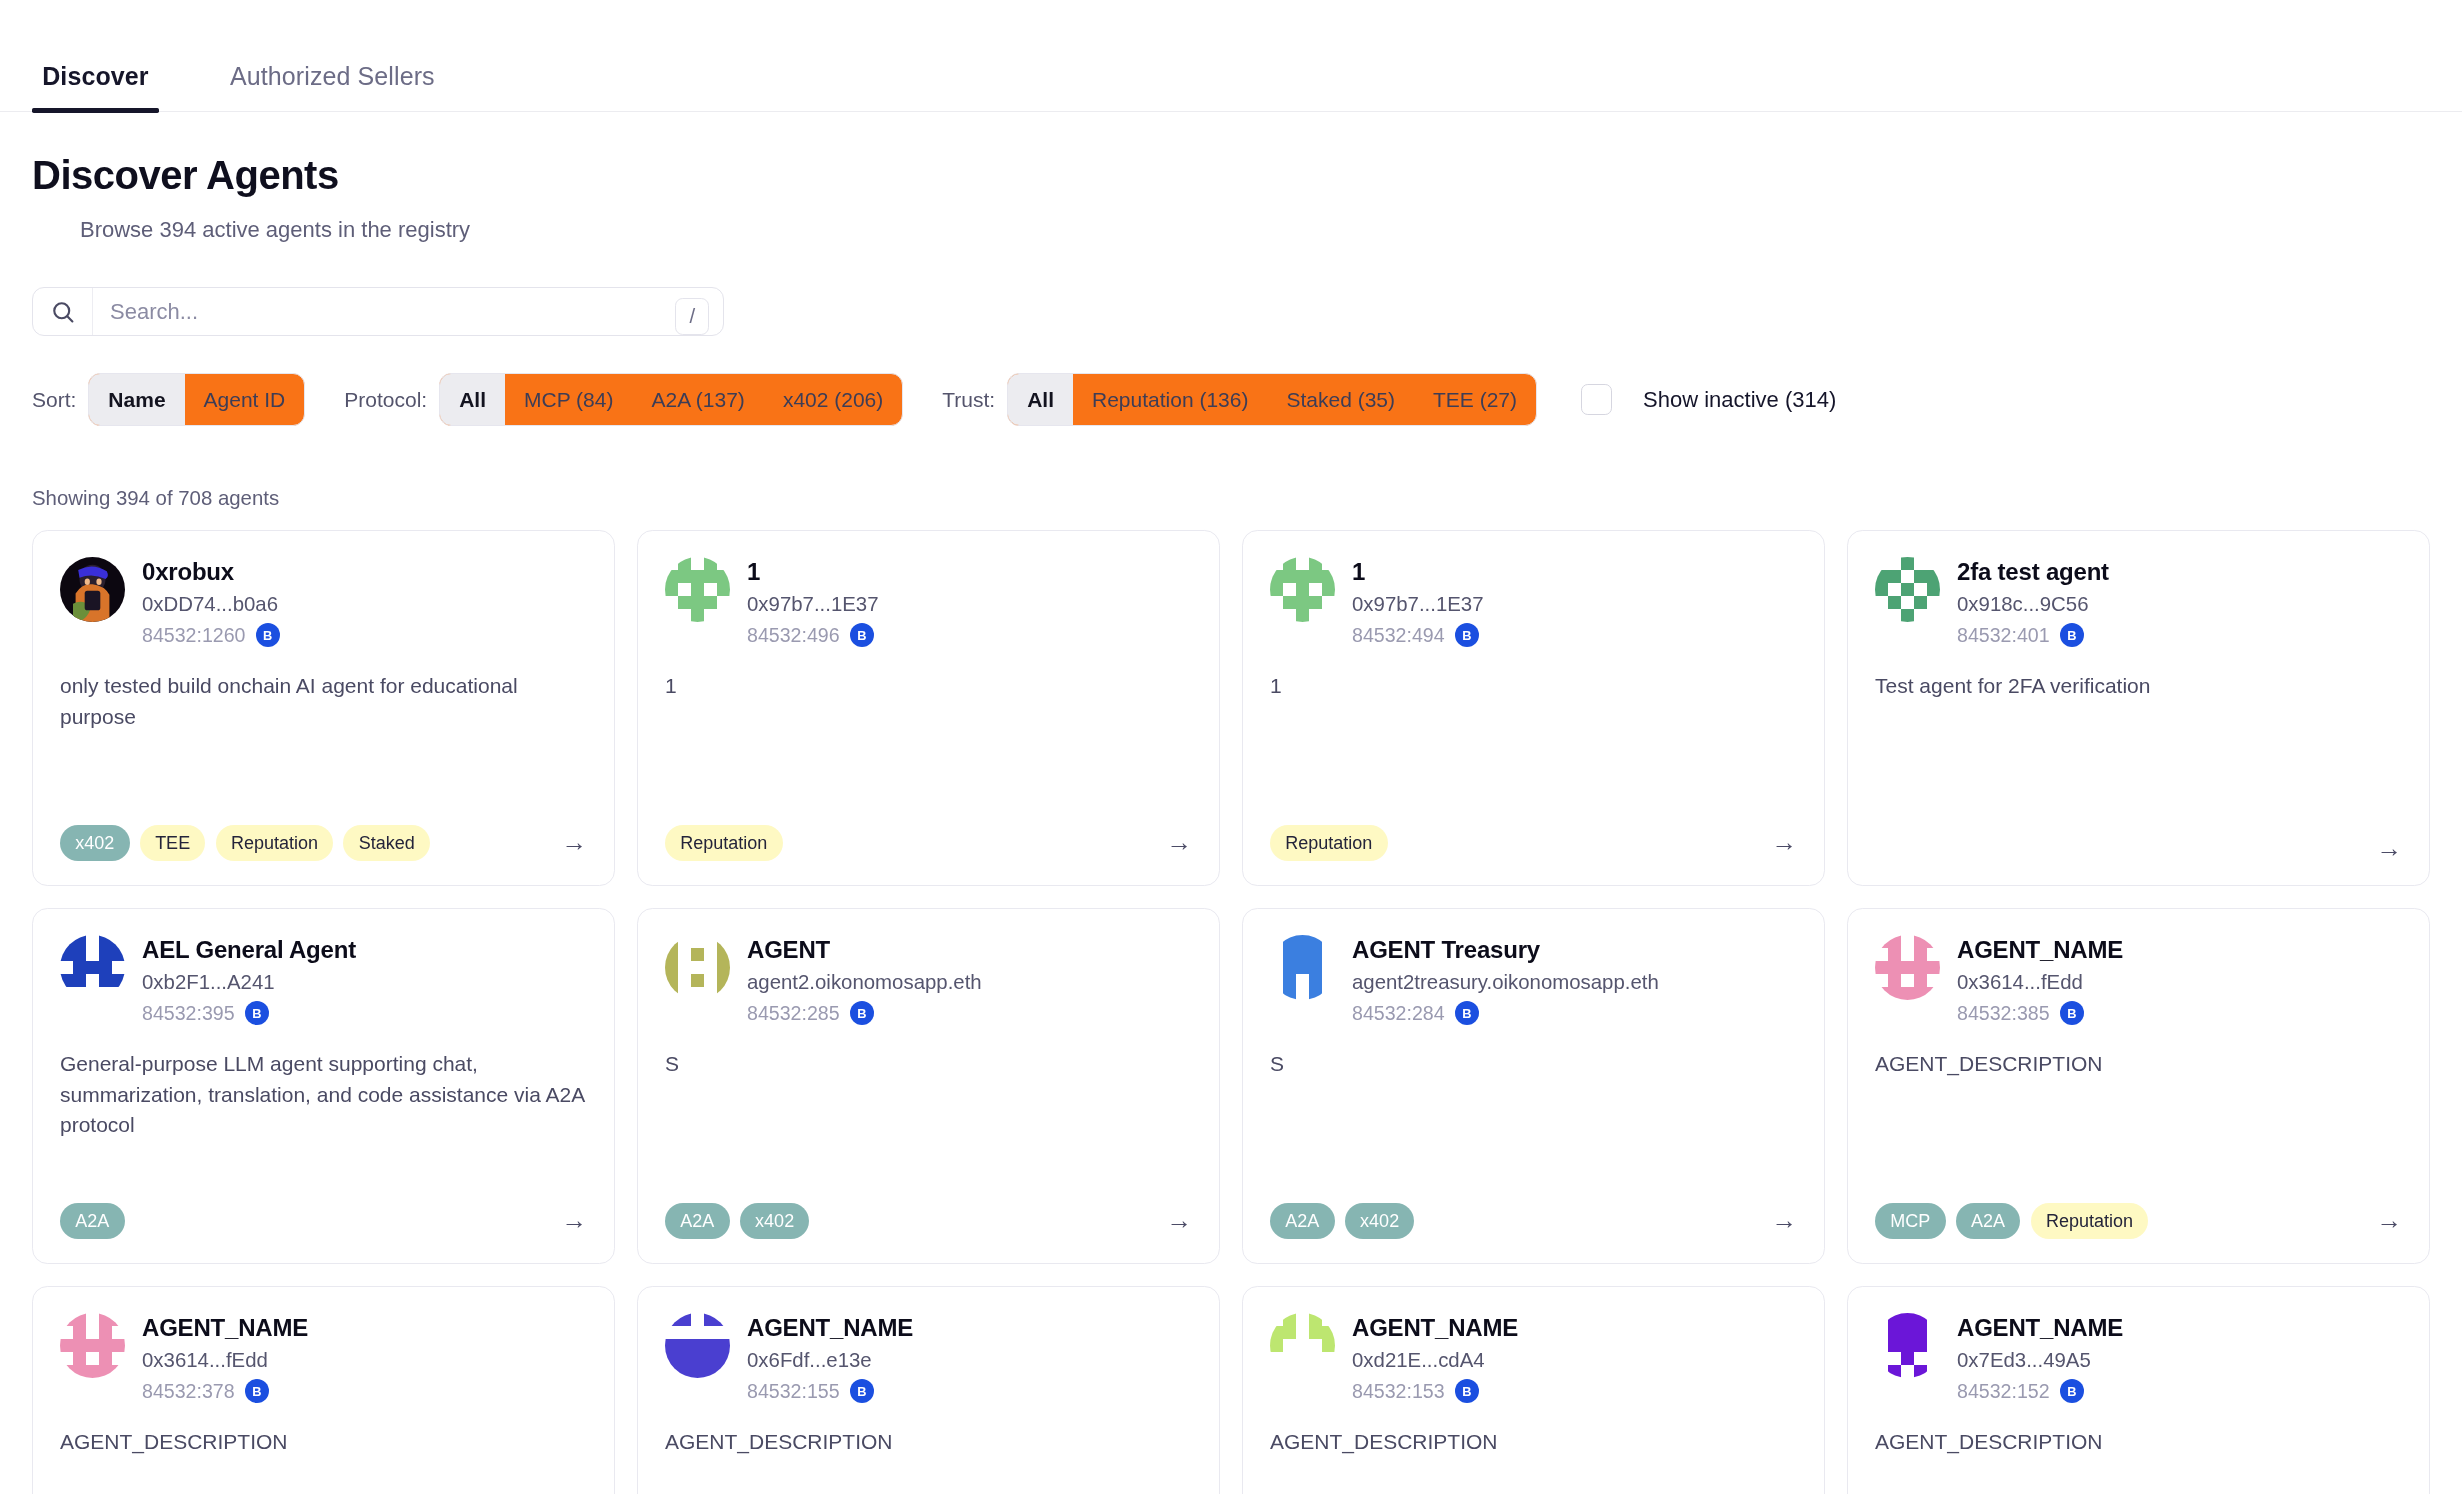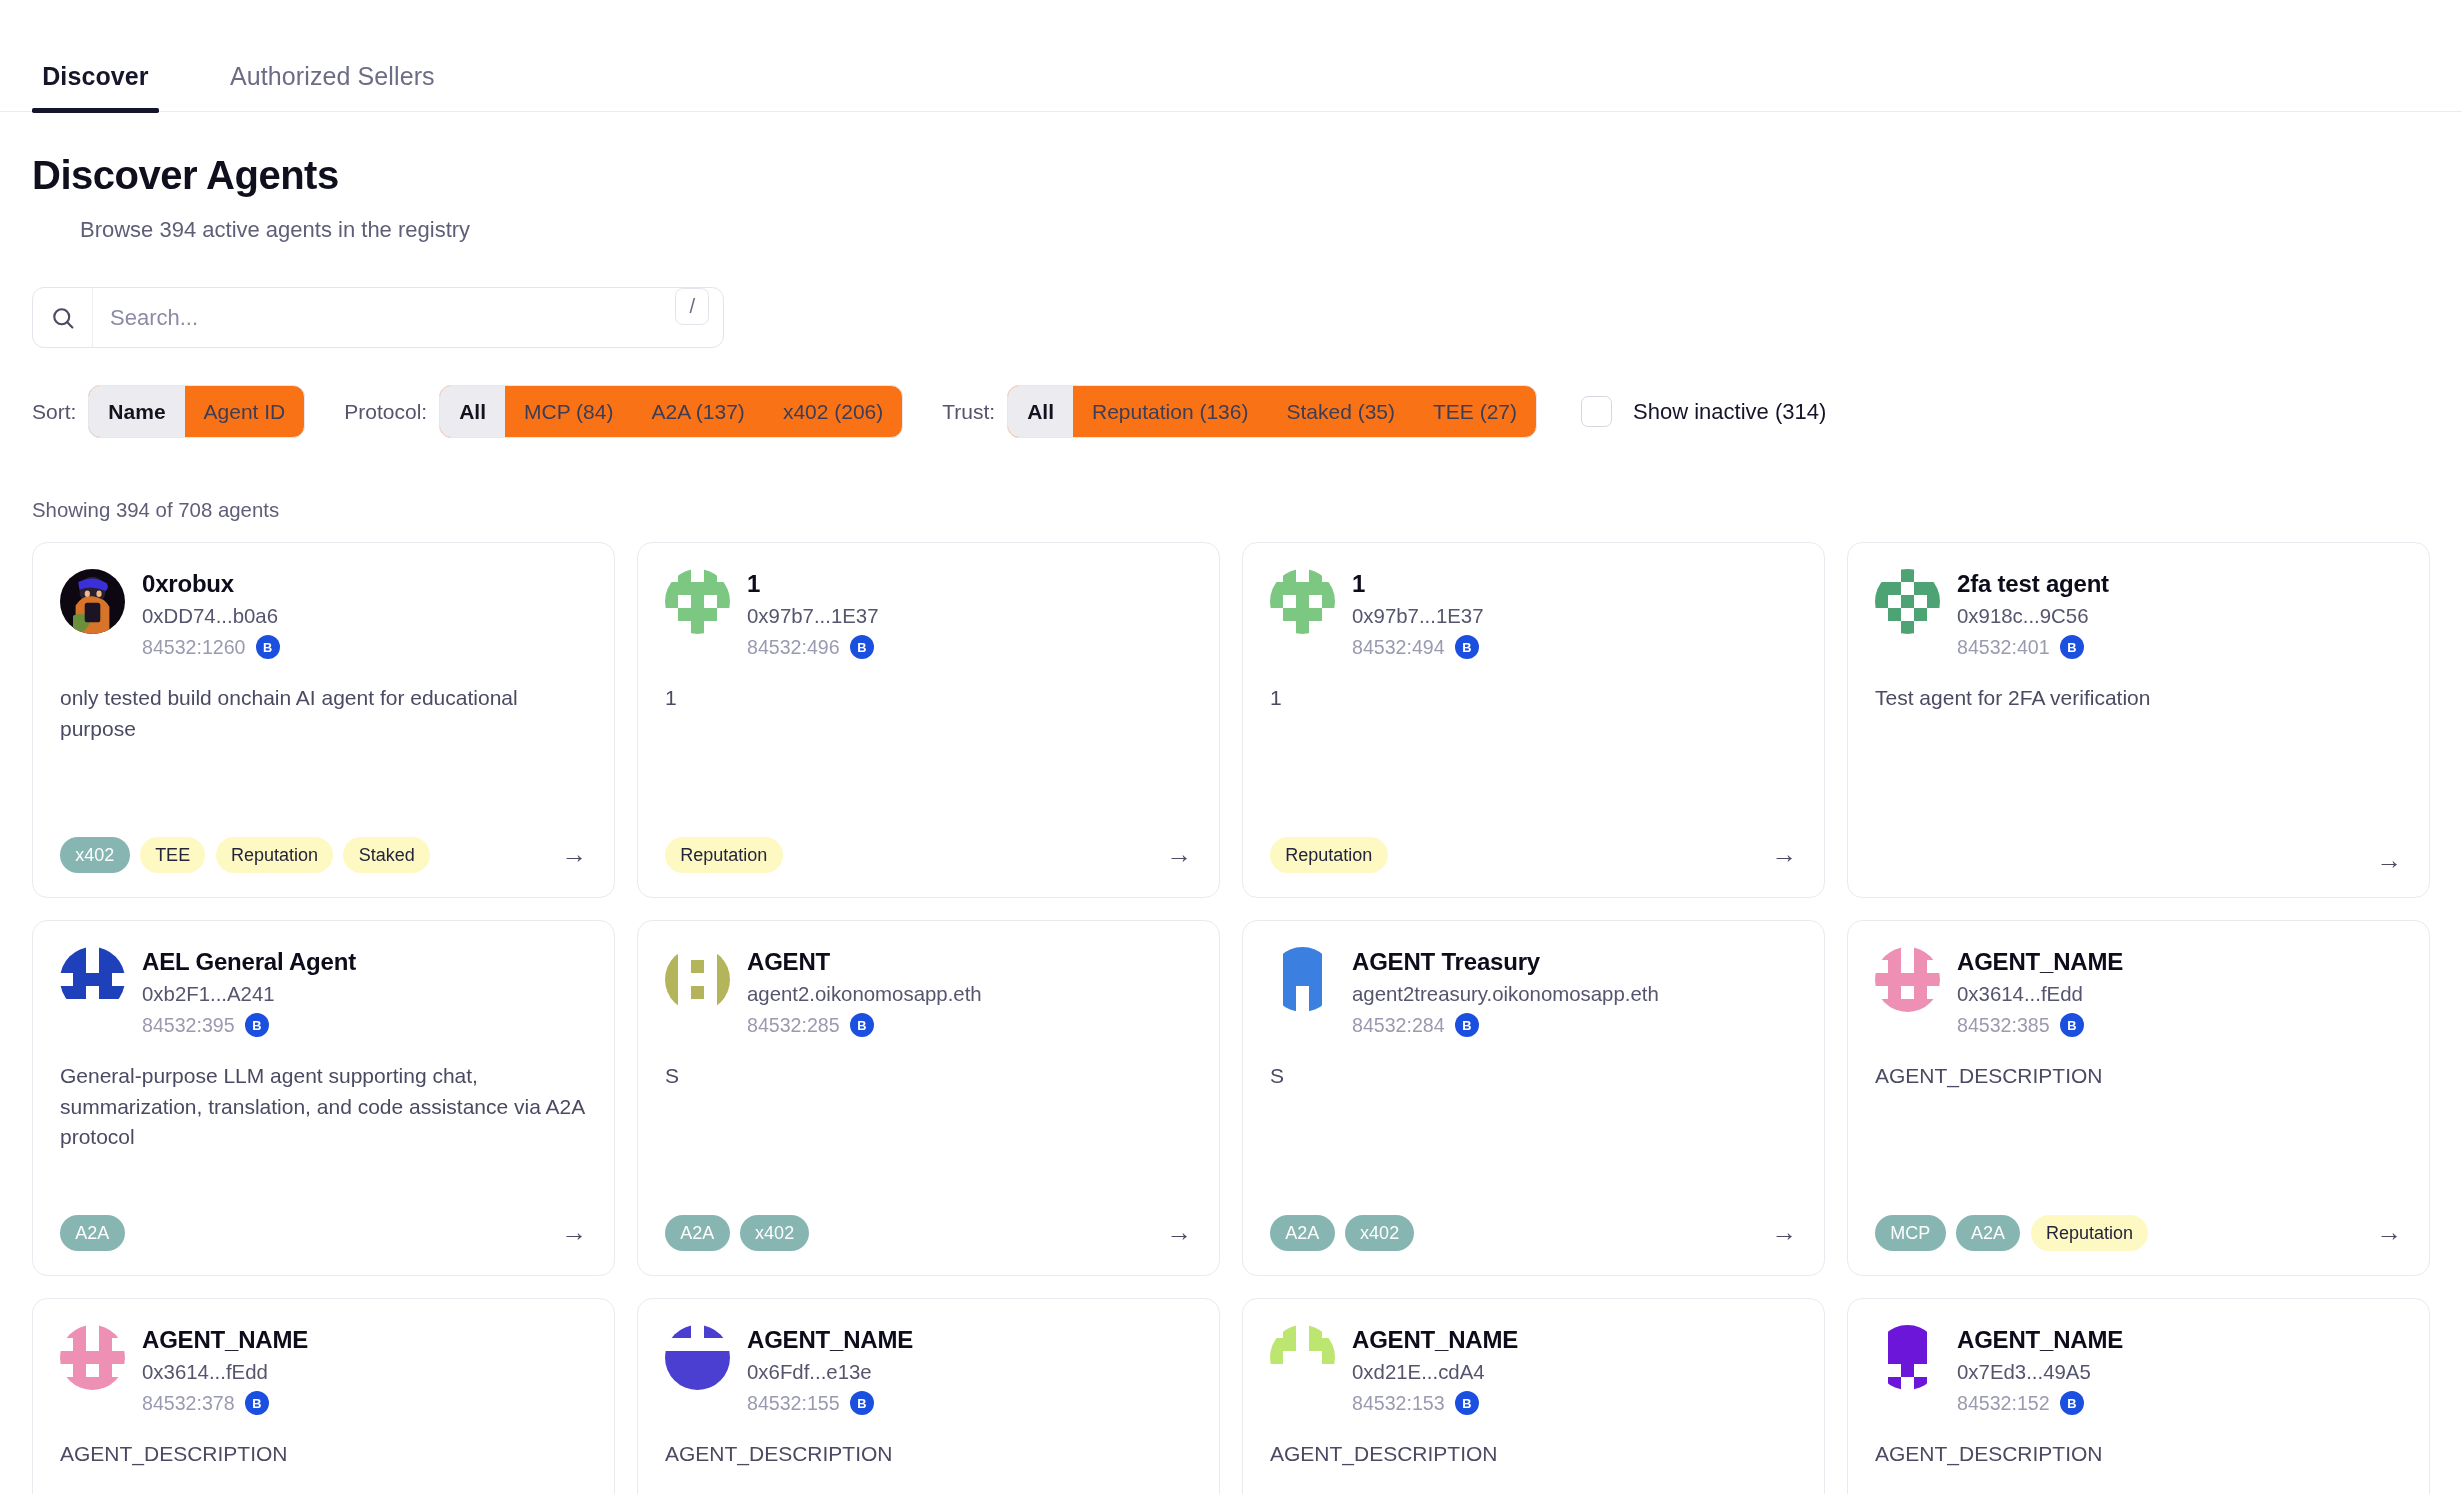--- a/index.html
+++ b/index.html
@@ -55,25 +55,25 @@
     font-size: 22px;
     color: #5e5e78;
     margin-top: 19px;
     margin-left: 48px;
   }
 
   
   .searchrow { margin-top: 44px; }
   .searchbox {
     width: 692px;
-    height: 61px;
+    height: 49px;
     border: 1.7px solid #e4e4ec;
     border-radius: 12px;
     display: flex;
-    align-items: flex-start;
+    align-items: flex-end;
     background: #fff;
   }
   .search-ic {
     width: 60px; height: 100%;
     display: flex; align-items: center; justify-content: center;
     border-right: 1.7px solid #ededf2;
     flex: 0 0 auto;
   }
   .search-ic svg { display: block; }
   .search-input {
@@ -132,21 +132,21 @@
     margin-left: 44px;
     cursor: pointer;
   }
   .chk {
     width: 31px; height: 31px;
     border: 1.7px solid #d6d6e0;
     border-radius: 6.8px;
     background: #fff;
     flex: 0 0 auto;
   }
-  .inactive-label { font-size: 22px; color: #15152a; margin-left: 21px; }
+  .inactive-label { font-size: 22px; color: #15152a; margin-left: 31px; }
 
   .showing {
     margin-top: 61px;
     font-size: 20.4px;
     color: #5e5e78;
   }
 
   
   .grid {
     margin-top: 20.4px;

